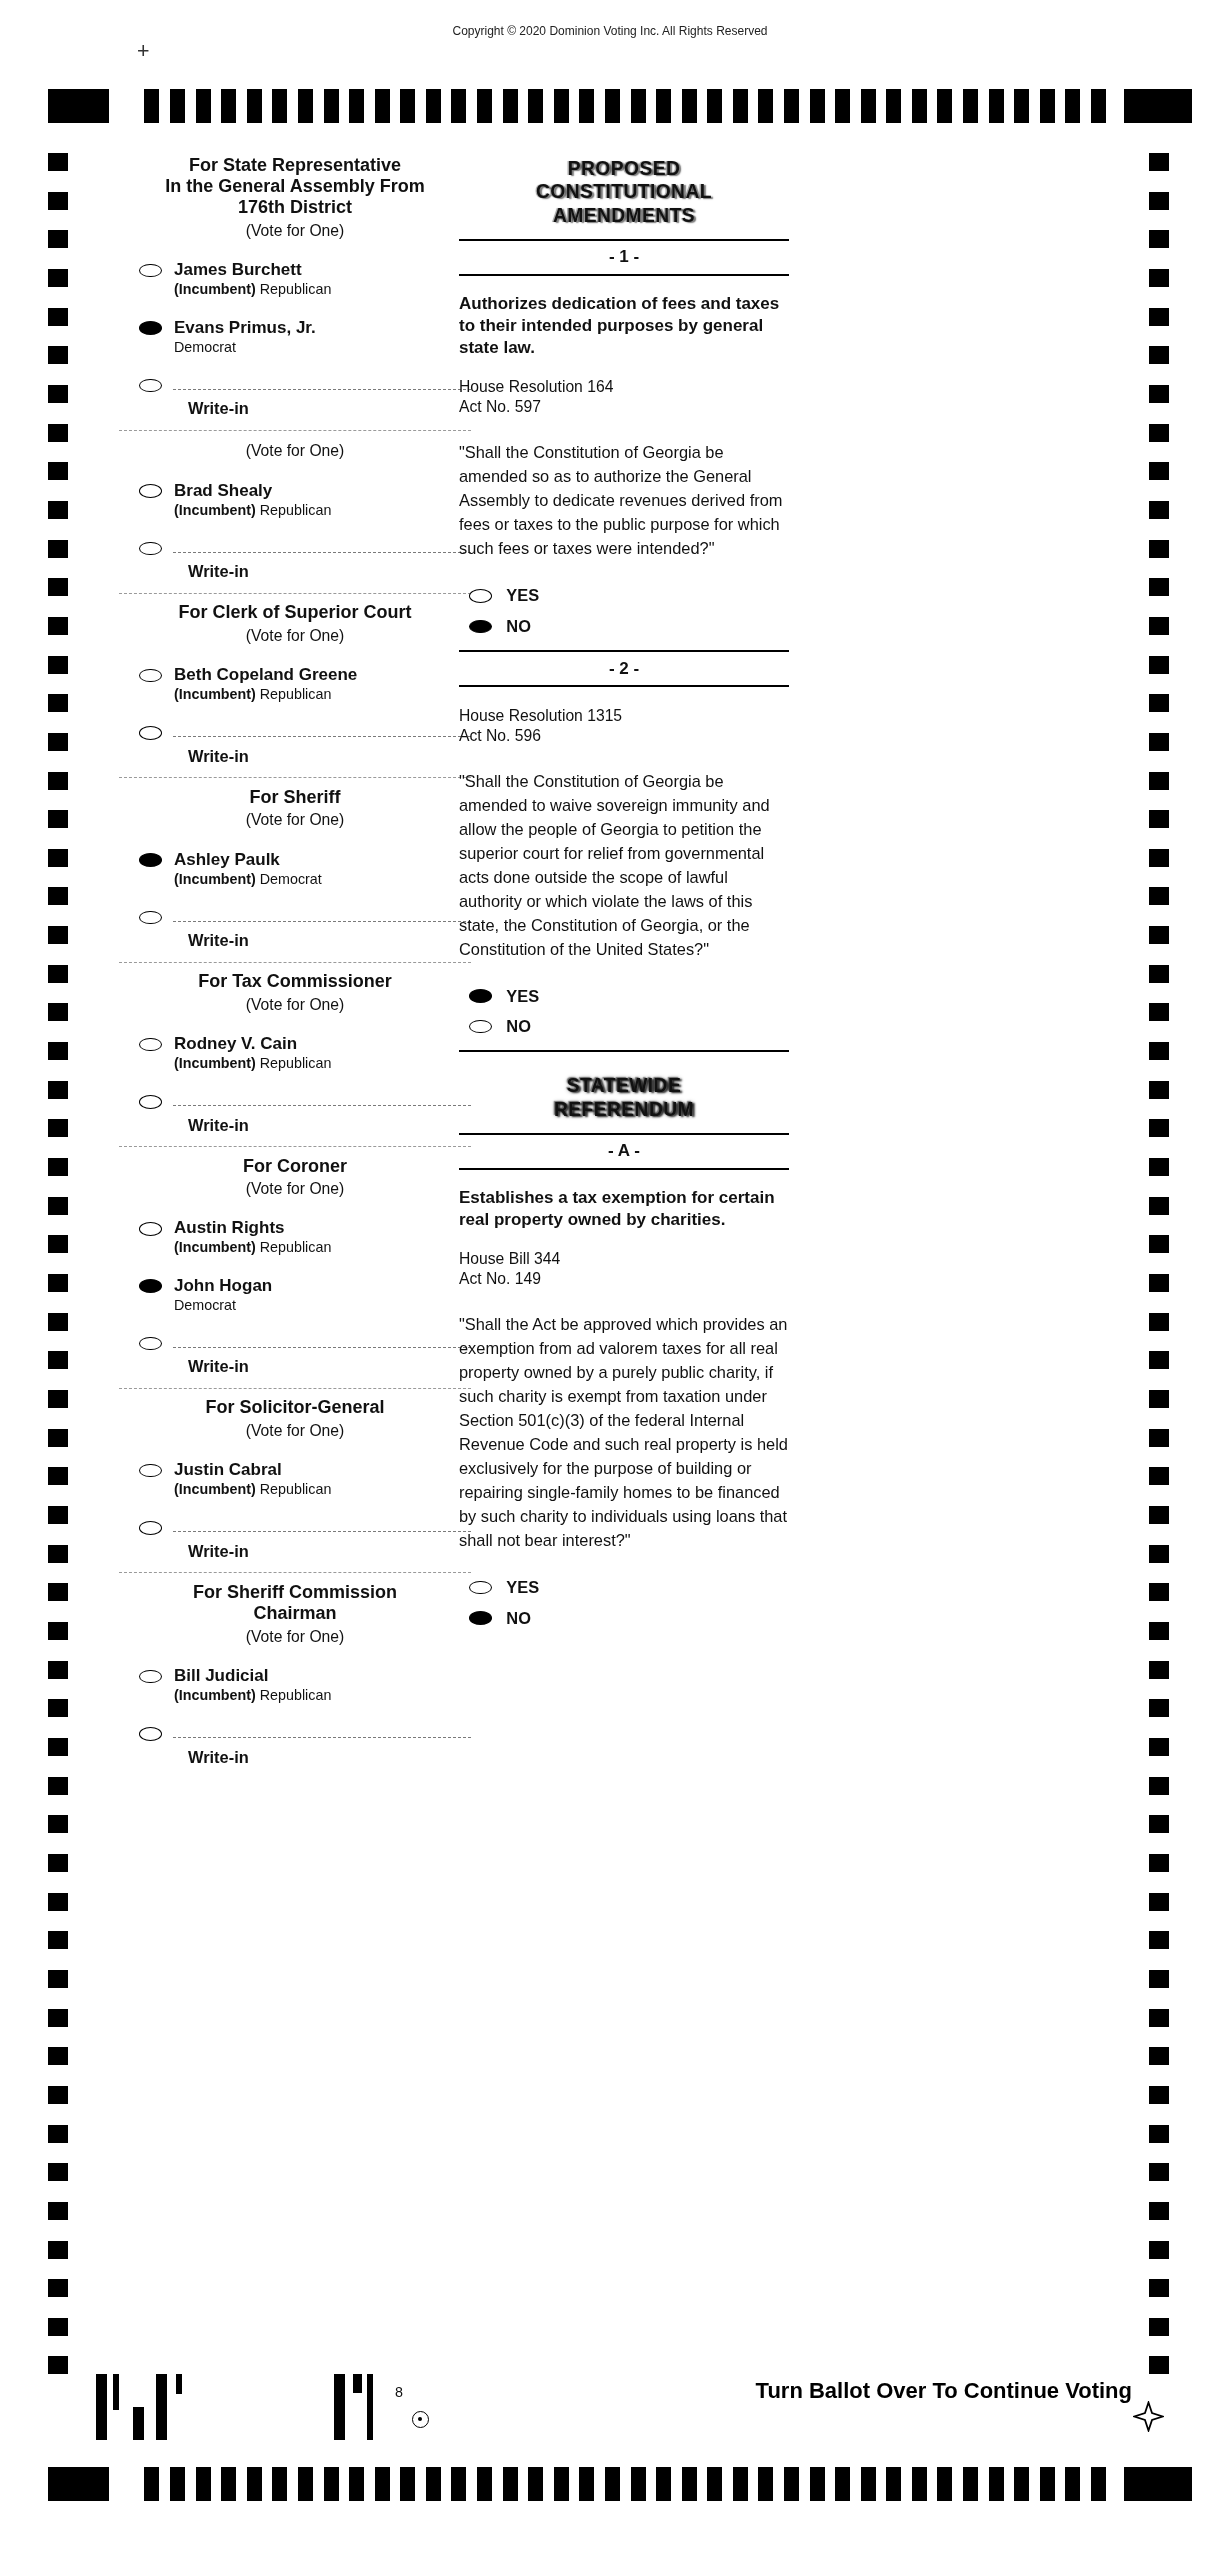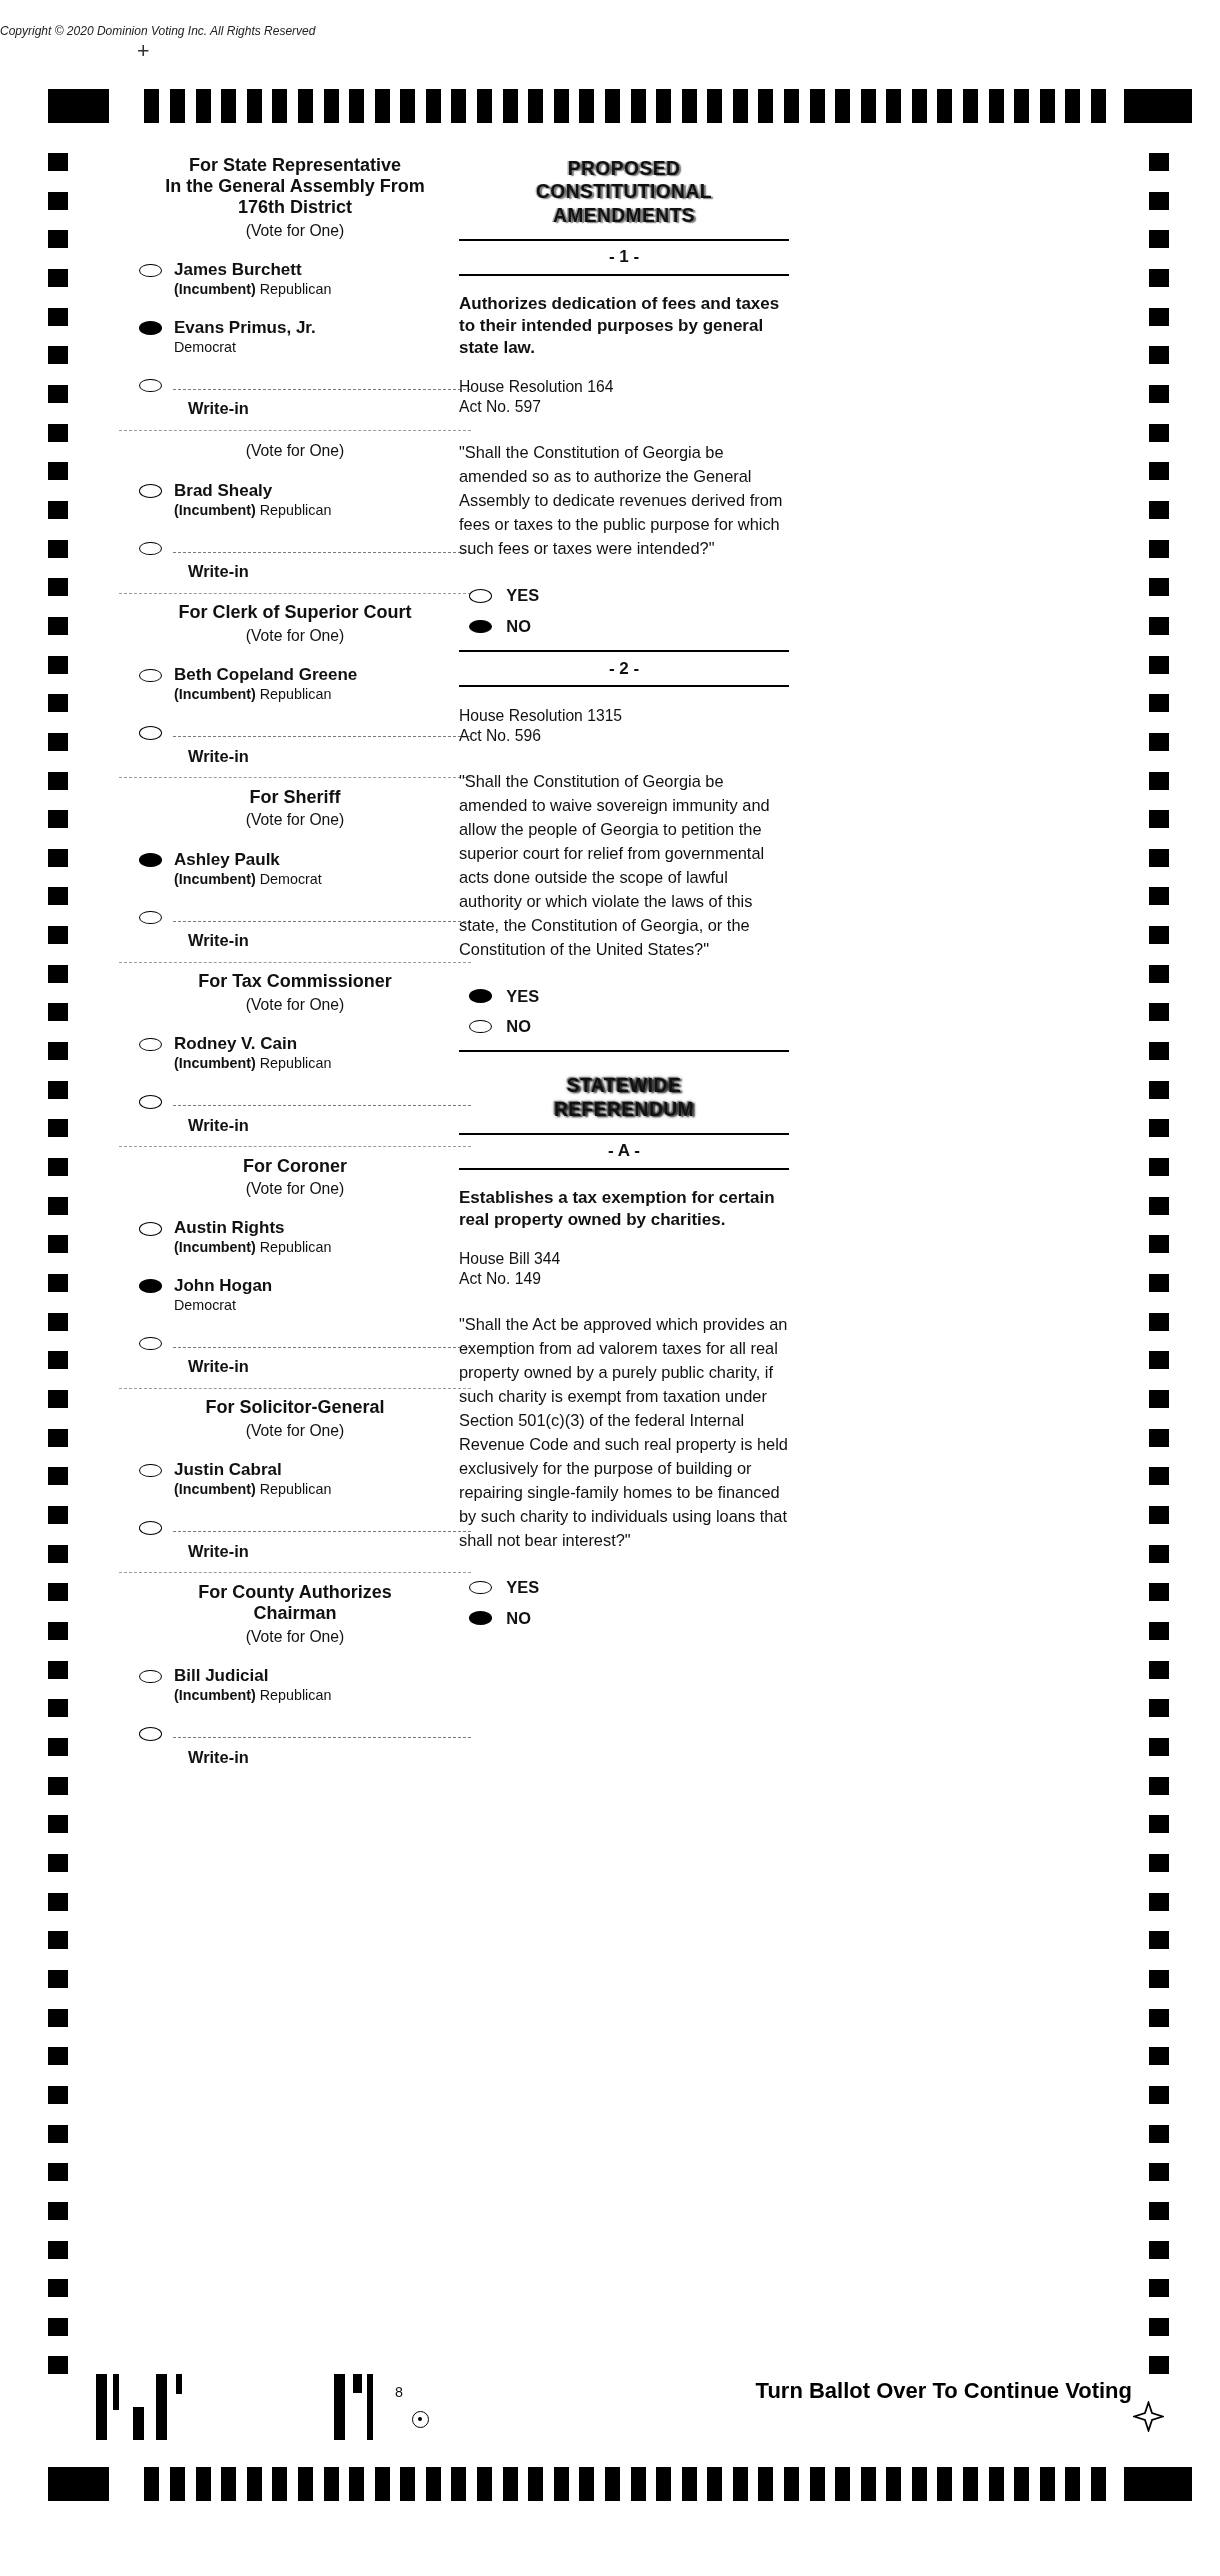--- a/index.html
+++ b/index.html
@@ -9,21 +9,21 @@
     font-family:"Liberation Sans", sans-serif; color:#111; overflow:hidden;
   }
   
   .tm { position:absolute; background:#000; }
   .timing-row { position:absolute; left:48px; width:1144px; height:34px; }
   .timing-row.top { top:89px; }
   .timing-row.bottom { top:2467px; }
   .timing-col { position:absolute; top:153px; width:21.4px; height:2222px; }
   .timing-col.left { left:48px; }
   .timing-col.right { left:1149px; }
-  .copyright { position:absolute; top:24px; left:0; right:0; text-align:left; font-size:12px; color:#222;font-style:italic; }
+  .copyright { position:absolute; top:24px; left:0; right:0; text-align:center; font-size:12px; color:#222; }
   .plus-mark { position:absolute; left:137px; top:39px; font-size:21.4px; color:#333; }
 
   
   .col-left { position:absolute; left:119px; top:146px; width:352px; }
   .contest { padding:8.6px 0 11.4px; }
   .contest + .contest { border-top:1.4px dashed #9a9a9a; }
   .contest-title { text-align:center; font-weight:bold; font-size:18px; line-height:21.4px; }
   .vote-for { text-align:center; font-weight:normal; font-size:15.7px; line-height:20px; margin-top:2.1px; }
   .option { display:flex; align-items:flex-start; margin-top:19.3px; margin-left:20px; }
   .oval { display:inline-block; width:23px; height:13.6px; border:1.4px solid #000; border-radius:50%; flex:none; background:#fff; }
@@ -409,21 +409,21 @@
           </div>
         </div>
         <div class="write-in-row">
           <span class="oval"></span>
           <span class="write-in-line"></span>
         </div>
         <div class="write-in-label">Write-in</div>
       </div>
       <div class="contest">
         <div class="contest-title">
-          <div class="title-line">For County Authorizes</div>
+          <div class="title-line">For Sheriff Commission</div>
           <div class="title-line">Chairman</div>
         </div>
         <div class="vote-for">(Vote for One)</div>
         <div class="option">
           <span class="oval"></span>
           <div class="opt-text">
             <div class="opt-name">Bill Judicial</div>
             <div class="opt-detail"><span class="detail-bold">(Incumbent)</span> <span class="detail-reg">Republican</span></div>
           </div>
         </div>

